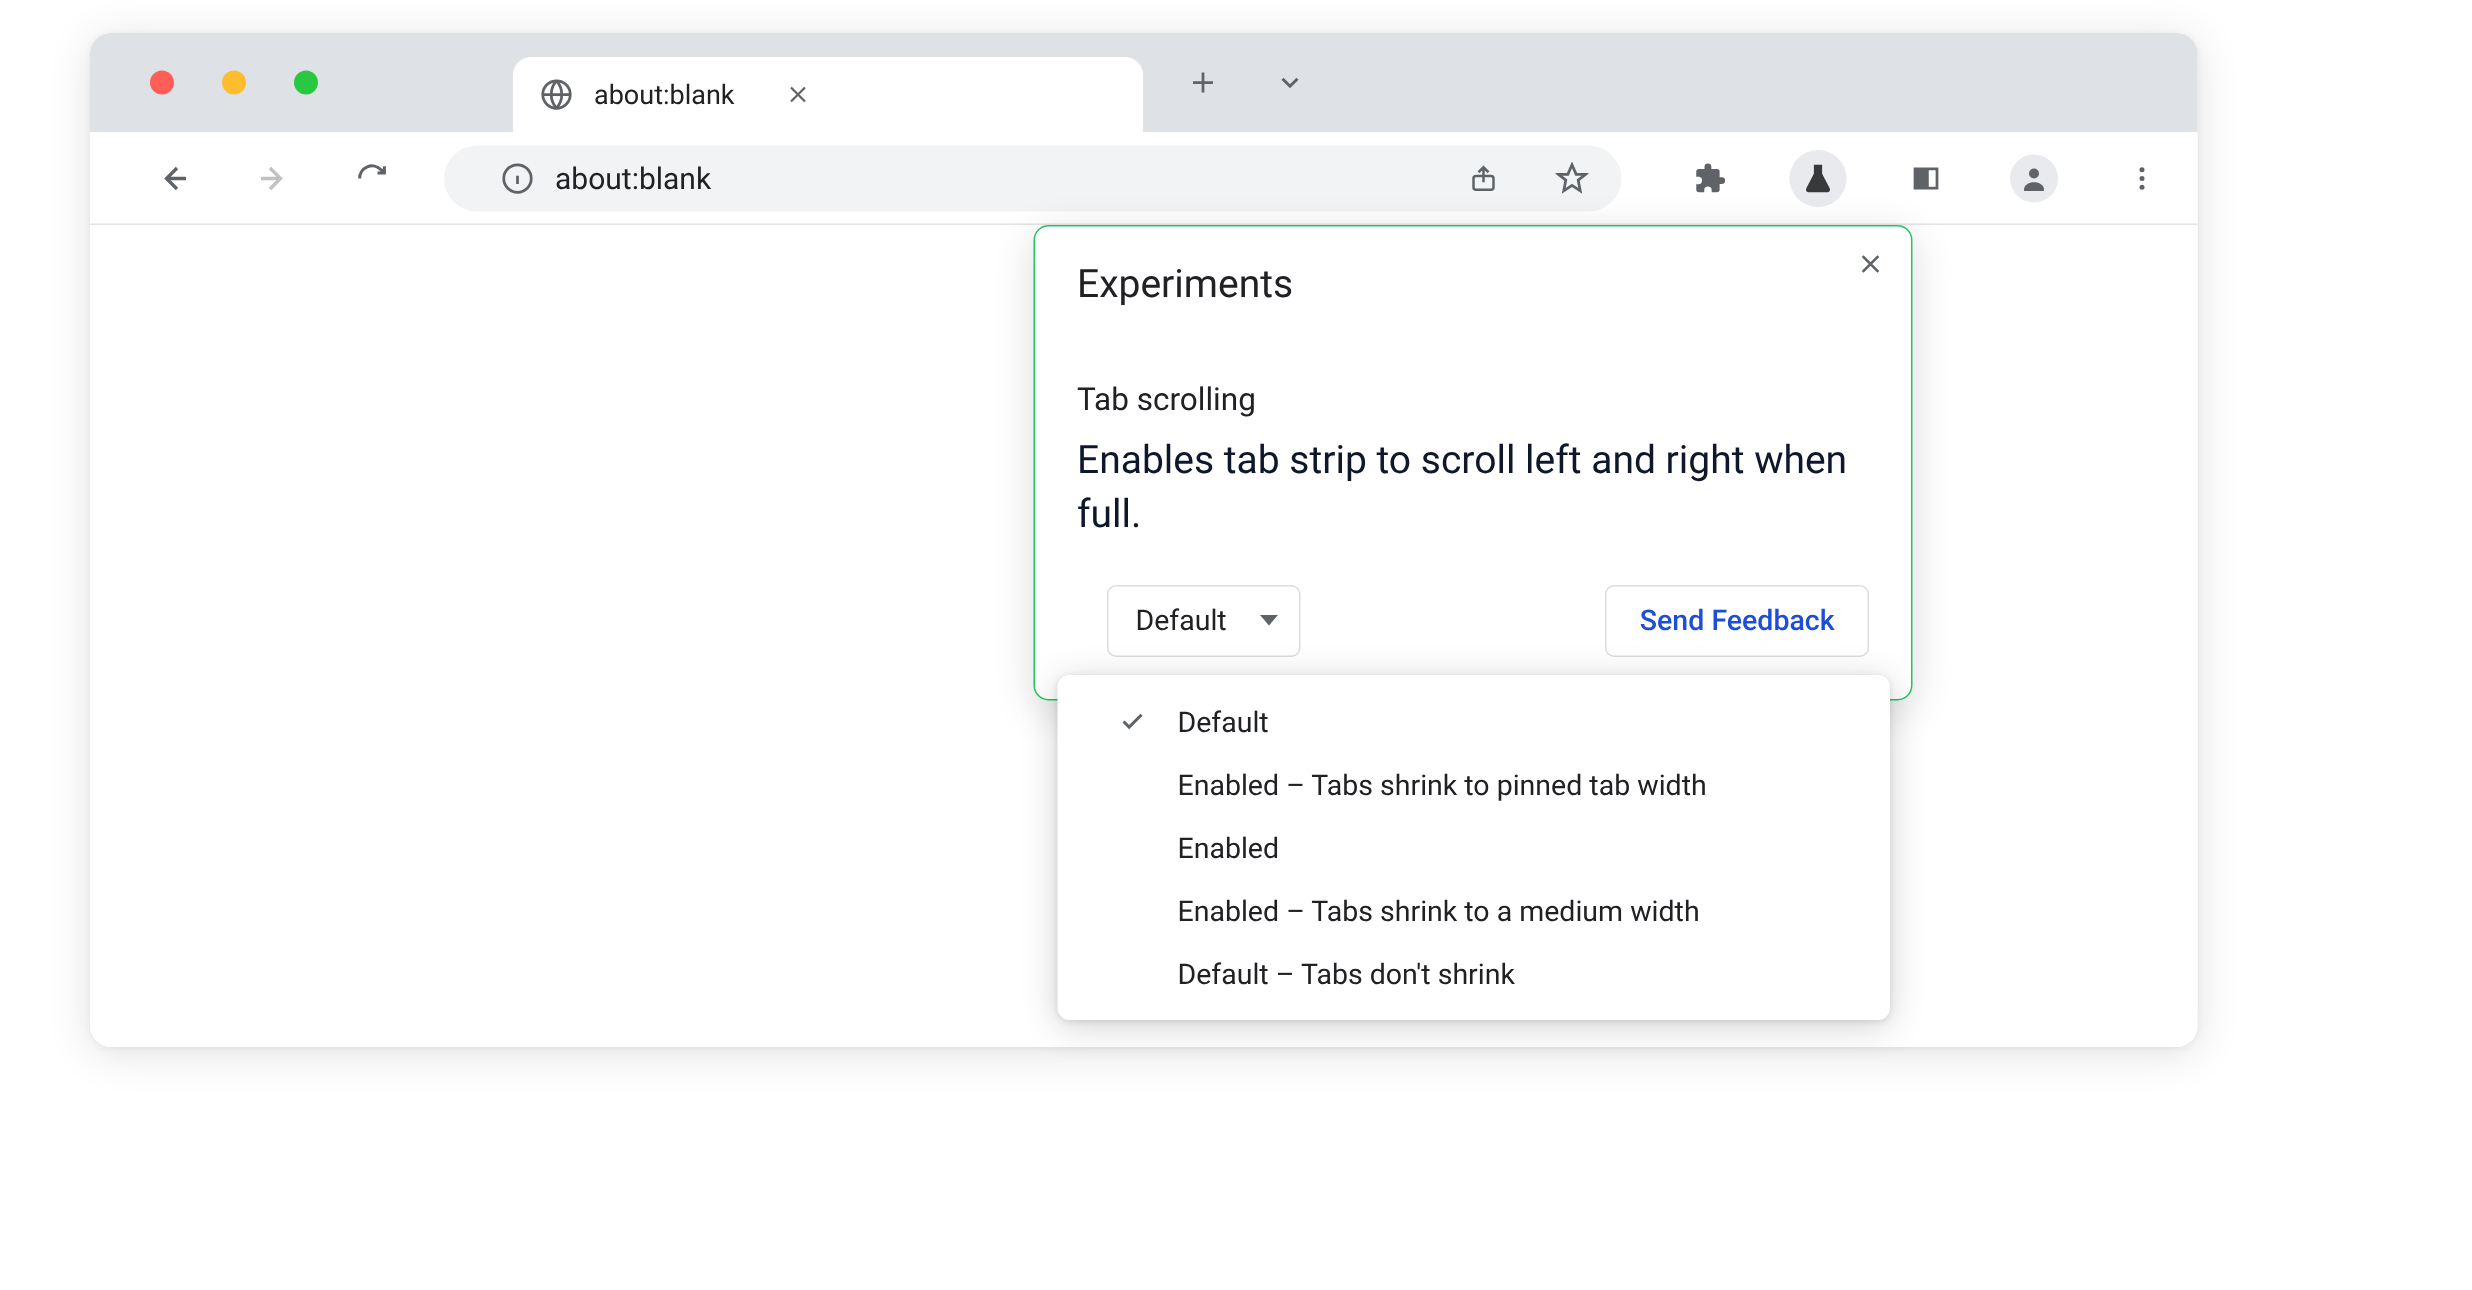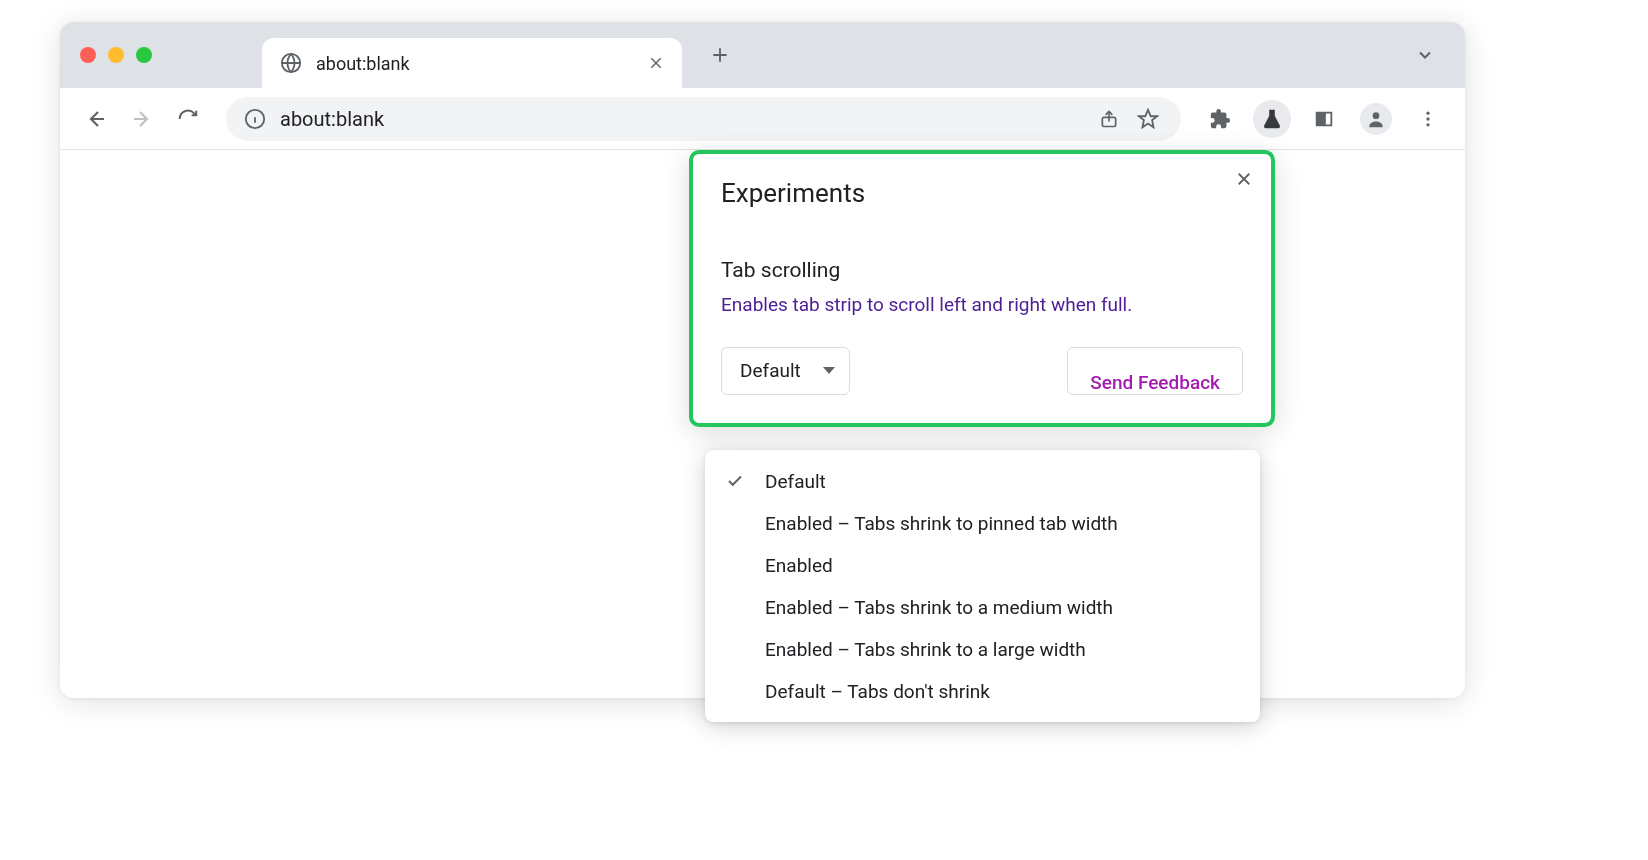--- a/index.html
+++ b/index.html
@@ -95,60 +95,60 @@
     background:#fff;
     border-radius:0 0 14px 14px;
   }
 
   .popup {
     position:absolute;
     top:128px;
     right:190px;
     width:586px;
     background:#fff;
-    border:4px solid #22c55e;
+    border:1px solid #22c55e;
     border-radius:10px;
     box-shadow:0 6px 28px rgba(0,0,0,0.14);
     padding:24px 28px 28px 28px;
   }
   .popup-close { position:absolute; top:16px; right:18px; color:#5f6368; font-size:22px; }
   .popup-title { font-size:26px; color:#202124; font-weight:400; margin-bottom:50px; }
   .exp-name { font-size:21px; color:#202124; margin-bottom:10px; }
-  .exp-desc { font-size:19px; color:#4c1d95; margin-bottom:28px; line-height:1.4; }
+  .exp-desc { font-size:26px; color:#0f172a; margin-bottom:28px; line-height:1.4; }
   .exp-row { display:flex; justify-content:space-between; align-items:center; gap:16px; }
   .select-box {
     border:1px solid #dadce0; border-radius:6px; height:48px;
     display:flex; align-items:center; padding:0 14px 0 18px; gap:22px;
     font-size:19px; color:#202124; background:#fff;
   }
   .caret-down { width:0; height:0; border-left:6px solid transparent; border-right:6px solid transparent; border-top:7px solid #5f6368; }
   .feedback-btn {
     border:1px solid #dadce0; border-radius:6px; height:48px; padding:0 22px;
-    display:flex; align-items:flex-end; color:#a21caf; font-size:19px; font-weight:500; background:#fff;
+    display:flex; align-items:center; color:#1d4ed8; font-size:19px; font-weight:500; background:#fff;
   }
 
   .dropdown-menu {
     position:absolute;
     top:428px;
     right:205px;
     width:555px;
     background:#fff;
     border-radius:8px;
     box-shadow:0 4px 24px rgba(0,0,0,0.18), 0 1px 4px rgba(0,0,0,0.1);
     padding:10px 0;
   }
   .menu-item {
     height:42px; display:flex; align-items:center; padding:0 18px; gap:18px;
     font-size:19px; color:#202124;
   }
   .menu-check { width:24px; display:flex; align-items:center; justify-content:center; color:#5f6368; }
   .menu-label { }
 
   svg { display:block; }
-  [data-interactable="true"] { cursor:pointer; }
+  [data-interactable="true"] { cursor:pointer;margin-left:20px; }
 </style>
 </head>
 <body>
 
 <div class="browser-window" data-interactable="false">
 
   <div class="tab-strip" data-interactable="false">
     <div class="traffic-lights" data-interactable="false">
       <div class="tl red" data-interactable="true"></div>
       <div class="tl yellow" data-interactable="true"></div>
@@ -295,21 +295,17 @@
       <div class="menu-item" data-interactable="true">
         <span class="menu-check" data-interactable="false"></span>
         <span class="menu-label" data-interactable="false">Enabled</span>
       </div>
       <div class="menu-item" data-interactable="true">
         <span class="menu-check" data-interactable="false"></span>
         <span class="menu-label" data-interactable="false">Enabled – Tabs shrink to a medium width</span>
       </div>
       <div class="menu-item" data-interactable="true">
         <span class="menu-check" data-interactable="false"></span>
-        <span class="menu-label" data-interactable="false">Enabled – Tabs shrink to a large width</span>
-      </div>
-      <div class="menu-item" data-interactable="true">
-        <span class="menu-check" data-interactable="false"></span>
         <span class="menu-label" data-interactable="false">Default – Tabs don't shrink</span>
       </div>
     </div>
 
 </div>
 
 </body></html>

